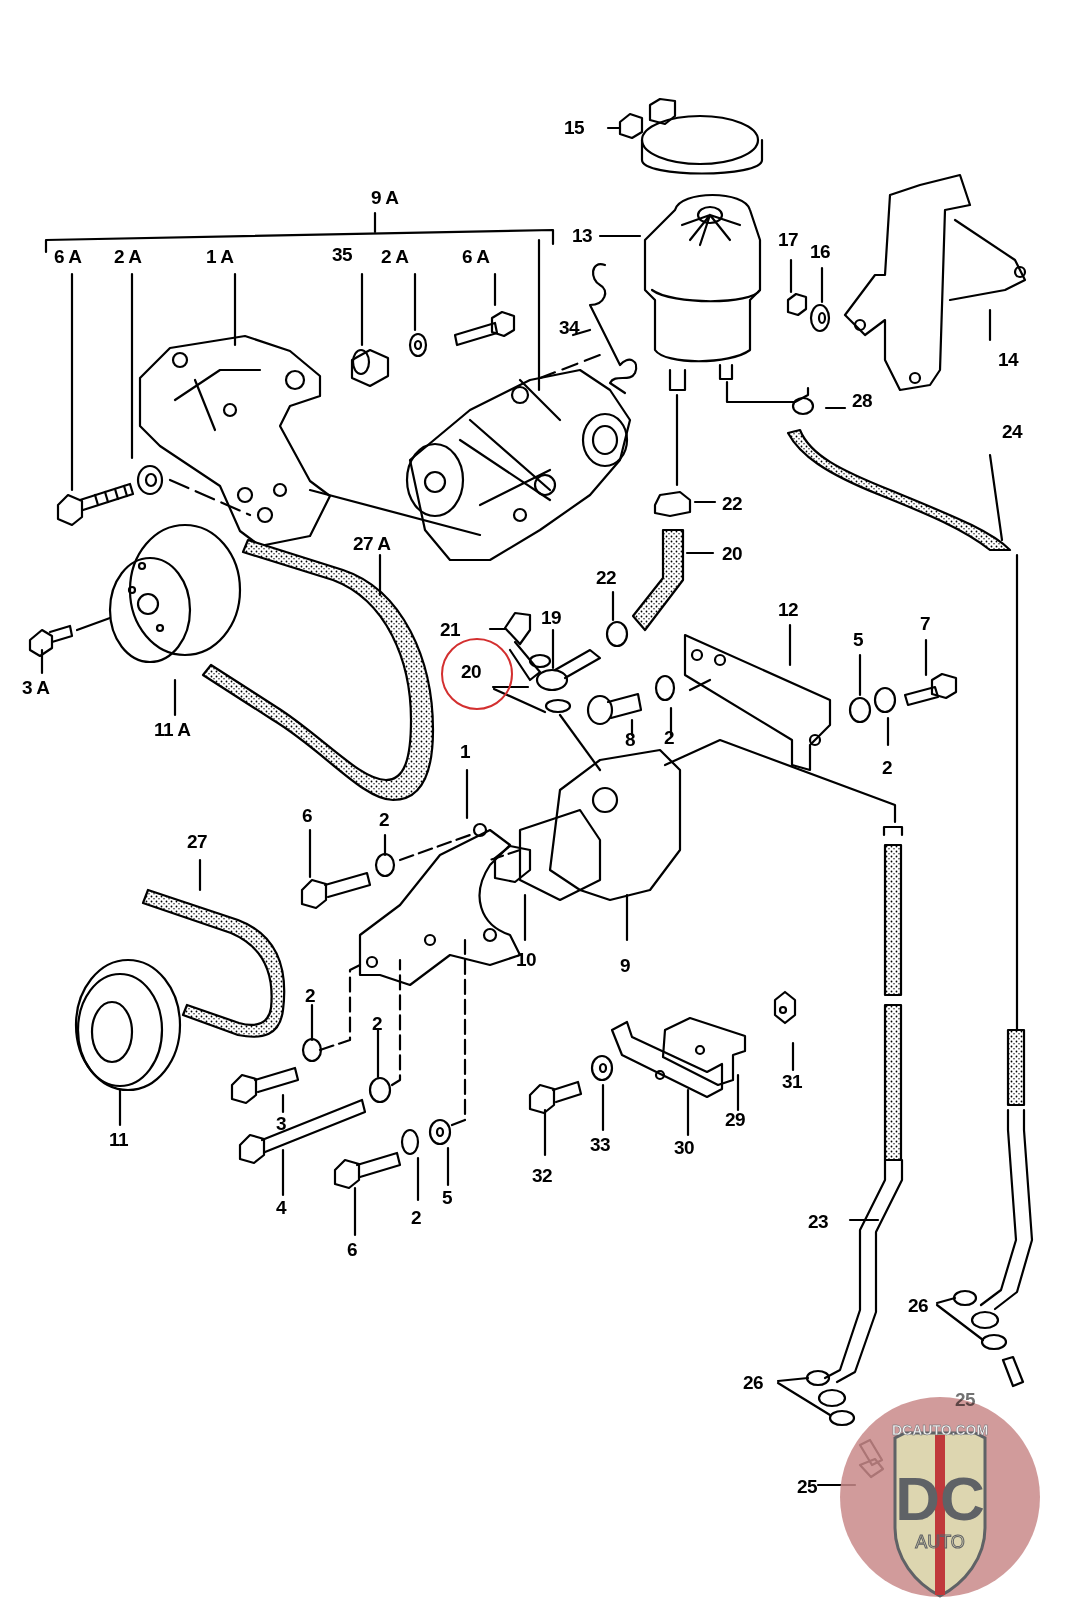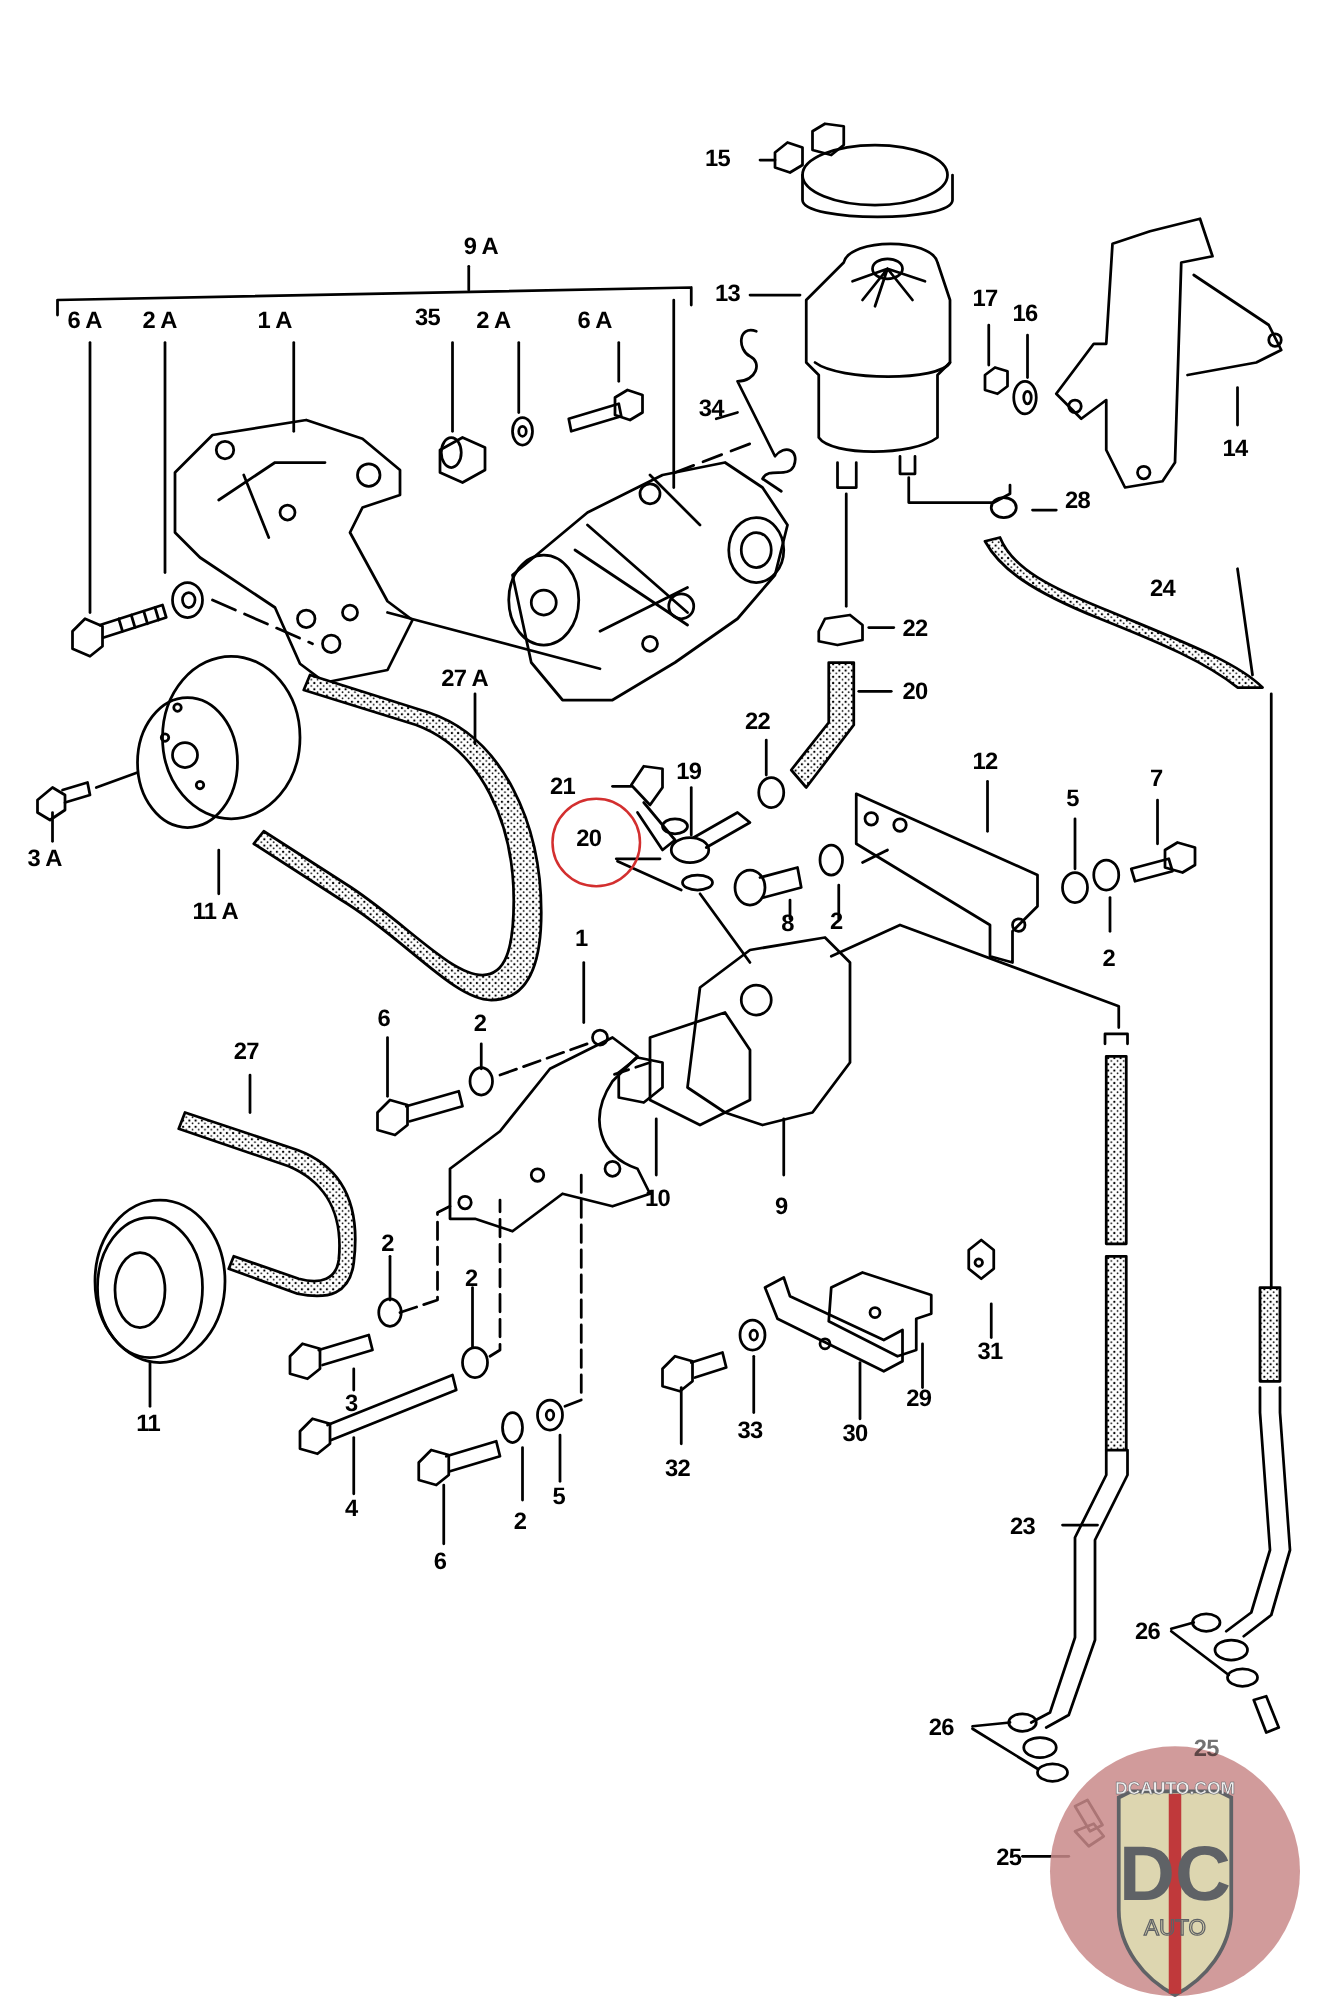--- a/index.html
+++ b/index.html
@@ -388,24 +388,24 @@
 <div class="lbl" style="left:54px;top:247px;">6 A</div>
 <div class="lbl" style="left:114px;top:247px;">2 A</div>
 <div class="lbl" style="left:206px;top:247px;">1 A</div>
 <div class="lbl" style="left:332px;top:245px;">35</div>
 <div class="lbl" style="left:381px;top:247px;">2 A</div>
 <div class="lbl" style="left:462px;top:247px;">6 A</div>
 <div class="lbl" style="left:564px;top:118px;">15</div>
 <div class="lbl" style="left:572px;top:226px;text-align:center;">13</div>
 <div class="lbl" style="left:778px;top:230px;">17</div>
 <div class="lbl" style="left:810px;top:242px;">16</div>
-<div class="lbl" style="left:978px;top:350px;">14</div>
+<div class="lbl" style="left:998px;top:350px;">14</div>
 <div class="lbl" style="left:559px;top:318px;">34</div>
 <div class="lbl" style="left:852px;top:391px;">28</div>
-<div class="lbl" style="left:920px;top:422px;margin-top:40px;">24</div>
+<div class="lbl" style="left:1002px;top:422px;">24</div>
 <div class="lbl" style="left:722px;top:494px;">22</div>
 <div class="lbl" style="left:722px;top:544px;">20</div>
 <div class="lbl" style="left:353px;top:534px;">27 A</div>
 <div class="lbl" style="left:596px;top:568px;">22</div>
 <div class="lbl" style="left:778px;top:600px;">12</div>
 <div class="lbl" style="left:920px;top:614px;">7</div>
 <div class="lbl" style="left:440px;top:620px;">21</div>
 <div class="lbl" style="left:541px;top:608px;">19</div>
 <div class="lbl" style="left:461px;top:662px;">20</div>
 <div class="lbl" style="left:853px;top:630px;">5</div>

